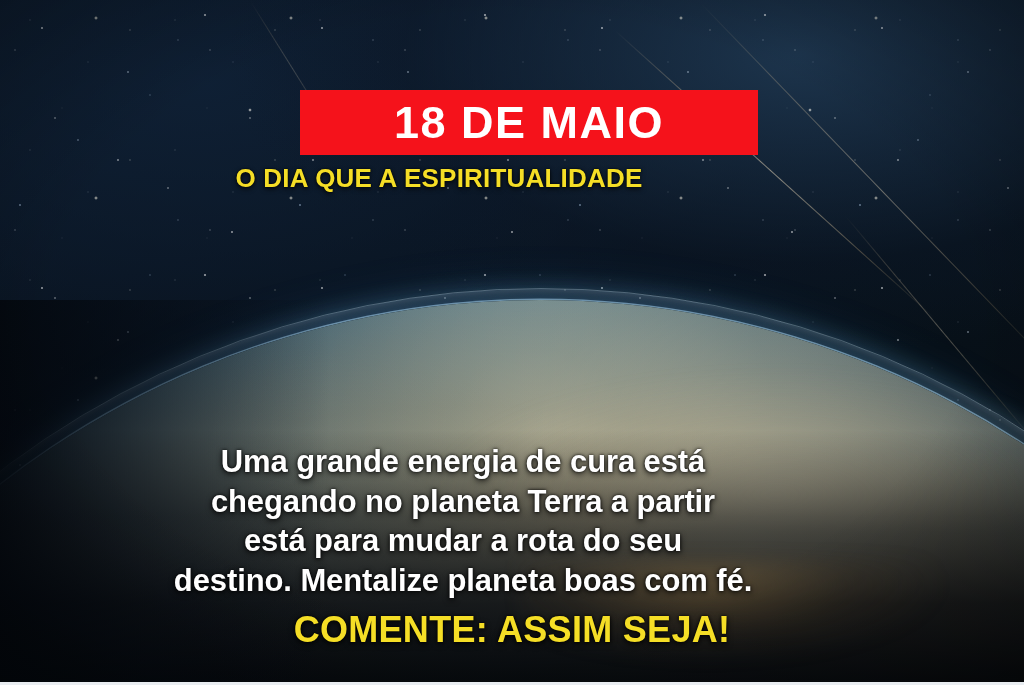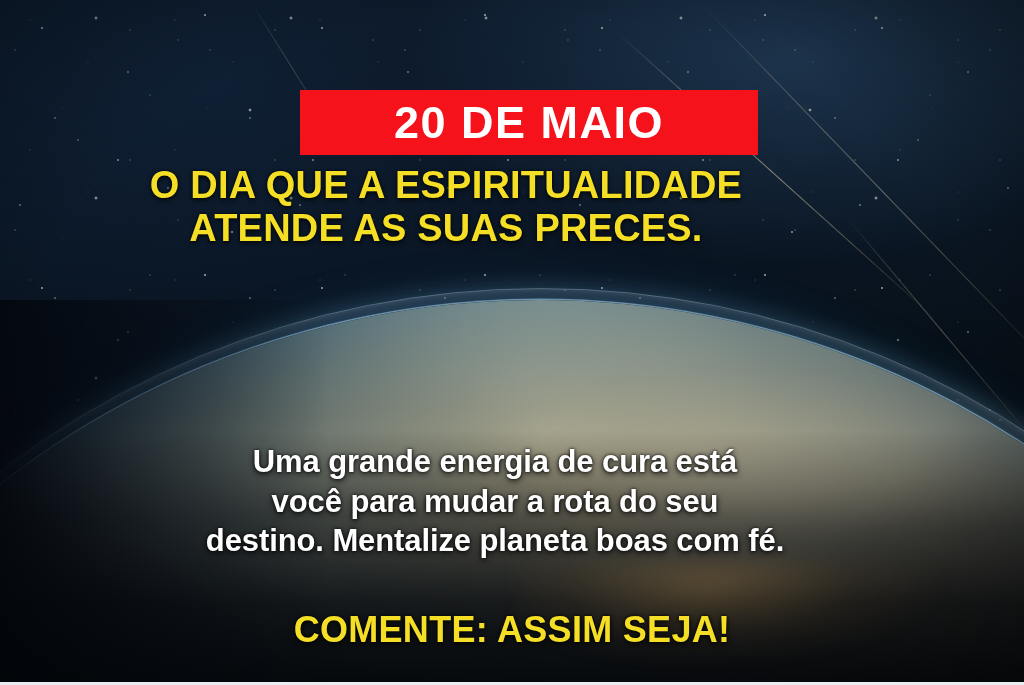--- a/index.html
+++ b/index.html
@@ -199,46 +199,45 @@
     color: #ffffff;
     font-size: 45px;
     font-weight: bold;
     letter-spacing: 1.5px;
     line-height: 1;
     white-space: nowrap;
   }
 
   .headline {
     position: absolute;
-    left: 8px;
+    left: 1px;
     top: 164px;
     width: 876px;
     text-align: center;
     color: #F5DE26;
-    font-size: 38px;
+    font-size: 26px;
     font-weight: bold;
     line-height: 1.13;
     letter-spacing: 0.2px;
     text-shadow: 0 2px 5px rgba(0,0,0,0.75), 0 0 2px rgba(0,0,0,0.9);
   }
   .headline-line { display: block; white-space: nowrap; }
 
   .body-copy {
     position: absolute;
     left: 0;
     top: 442px;
     width: 926px;
     text-align: center;
     color: #FFFFFF;
     font-size: 31px;
     font-weight: bold;
     line-height: 1.28;
     letter-spacing: -0.1px;
     text-shadow: 0 2px 6px rgba(0,0,0,0.85), 0 0 3px rgba(0,0,0,0.9);
-    padding-left: 32px;
   }
   .body-line { display: block; white-space: nowrap; }
 
   .cta {
     position: absolute;
     left: 0;
     top: 612px;
     width: 1024px;
     text-align: center;
     color: #F5DE26;
@@ -269,31 +268,31 @@
   <div class="atmo"></div>
   <div class="limb-glow"></div>
   <div class="earth-shadow"></div>
   <div class="earth-shadow-left"></div>
   <div class="horizon-warm"></div>
   <div class="vignette"></div>
 
   <div class="content">
 
     <div class="date-banner">
-      <span class="date-banner-text">20 DE MAIO</span>
+      <span class="date-banner-text">18 DE MAIO</span>
     </div>
 
     <div class="headline">
       <span class="headline-line">O DIA QUE A ESPIRITUALIDADE</span>
-      <span class="headline-line">ATENDE AS SUAS PRECES.</span>
     </div>
 
     <div class="body-copy">
       <span class="body-line">Uma grande energia de cura está</span>
-      <span class="body-line">você para mudar a rota do seu</span>
+      <span class="body-line">chegando no planeta Terra a partir</span>
+      <span class="body-line">está para mudar a rota do seu</span>
       <span class="body-line">destino. Mentalize planeta boas com fé.</span>
     </div>
 
     <div class="cta">COMENTE: ASSIM SEJA!</div>
 
   </div>
 
   <div class="bottom-edge"></div>
 </div>
 

